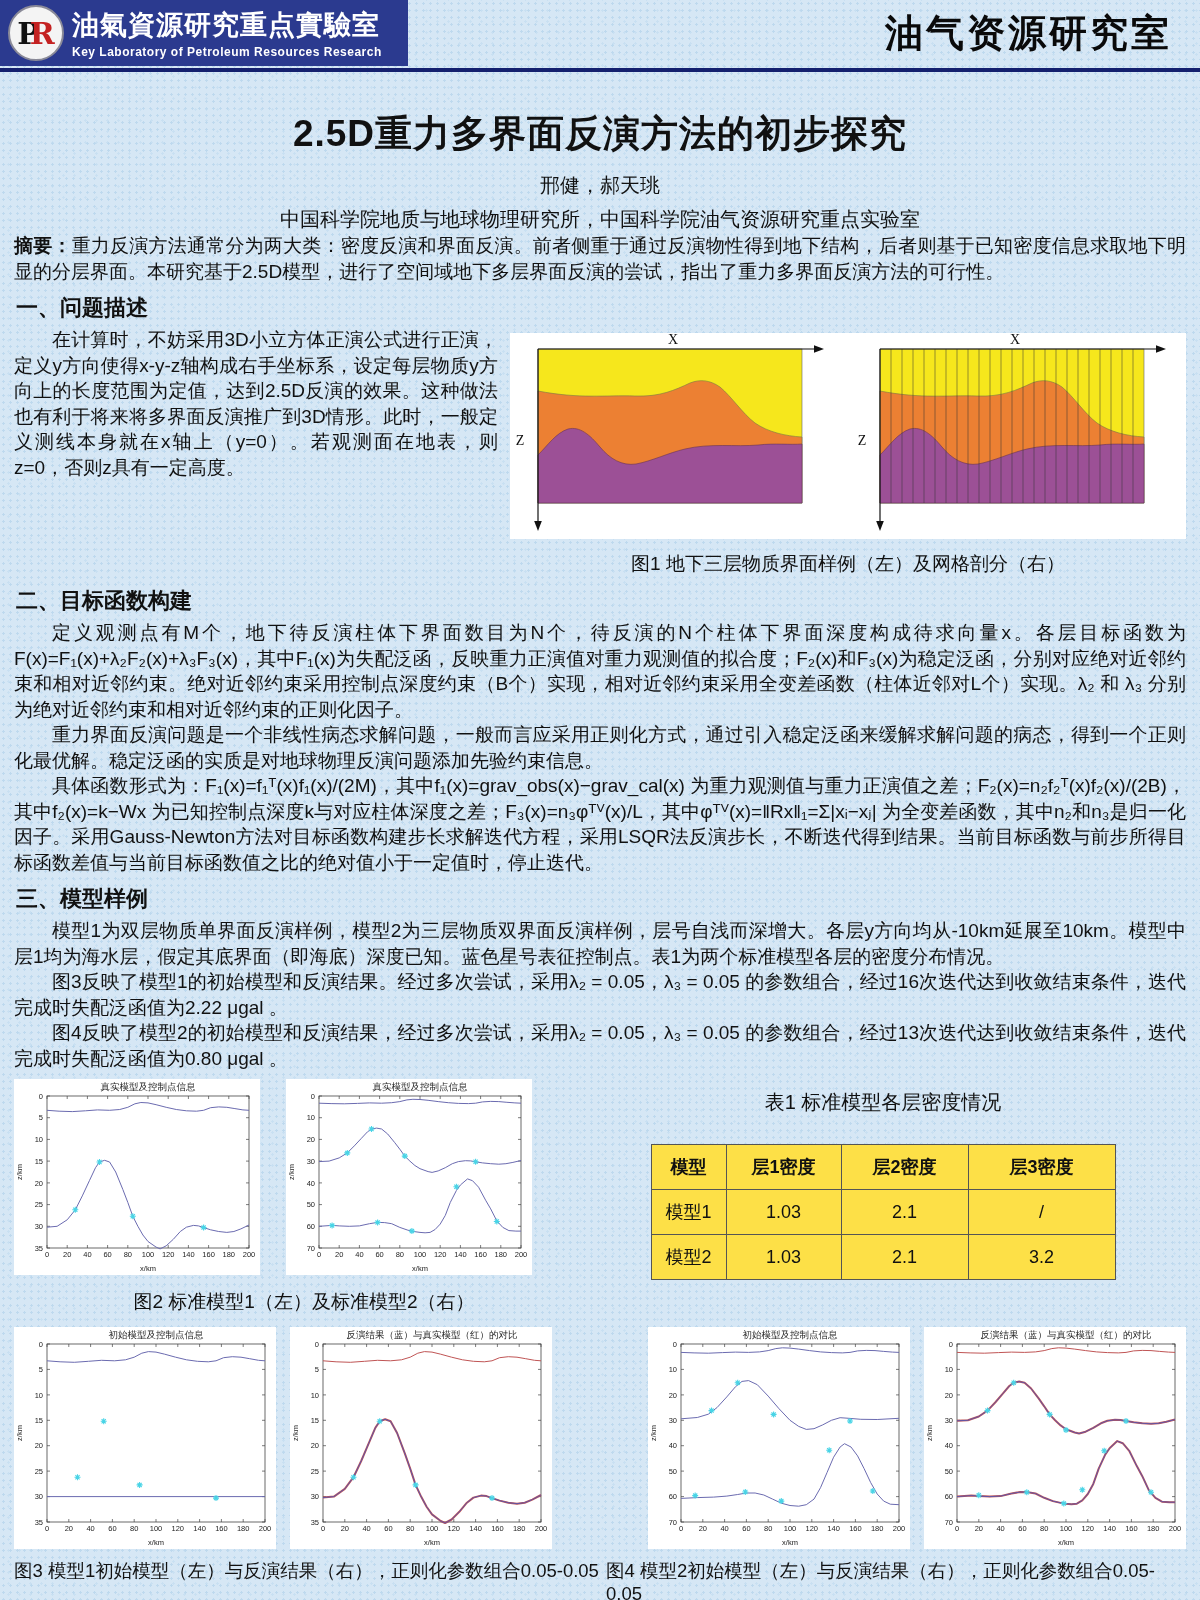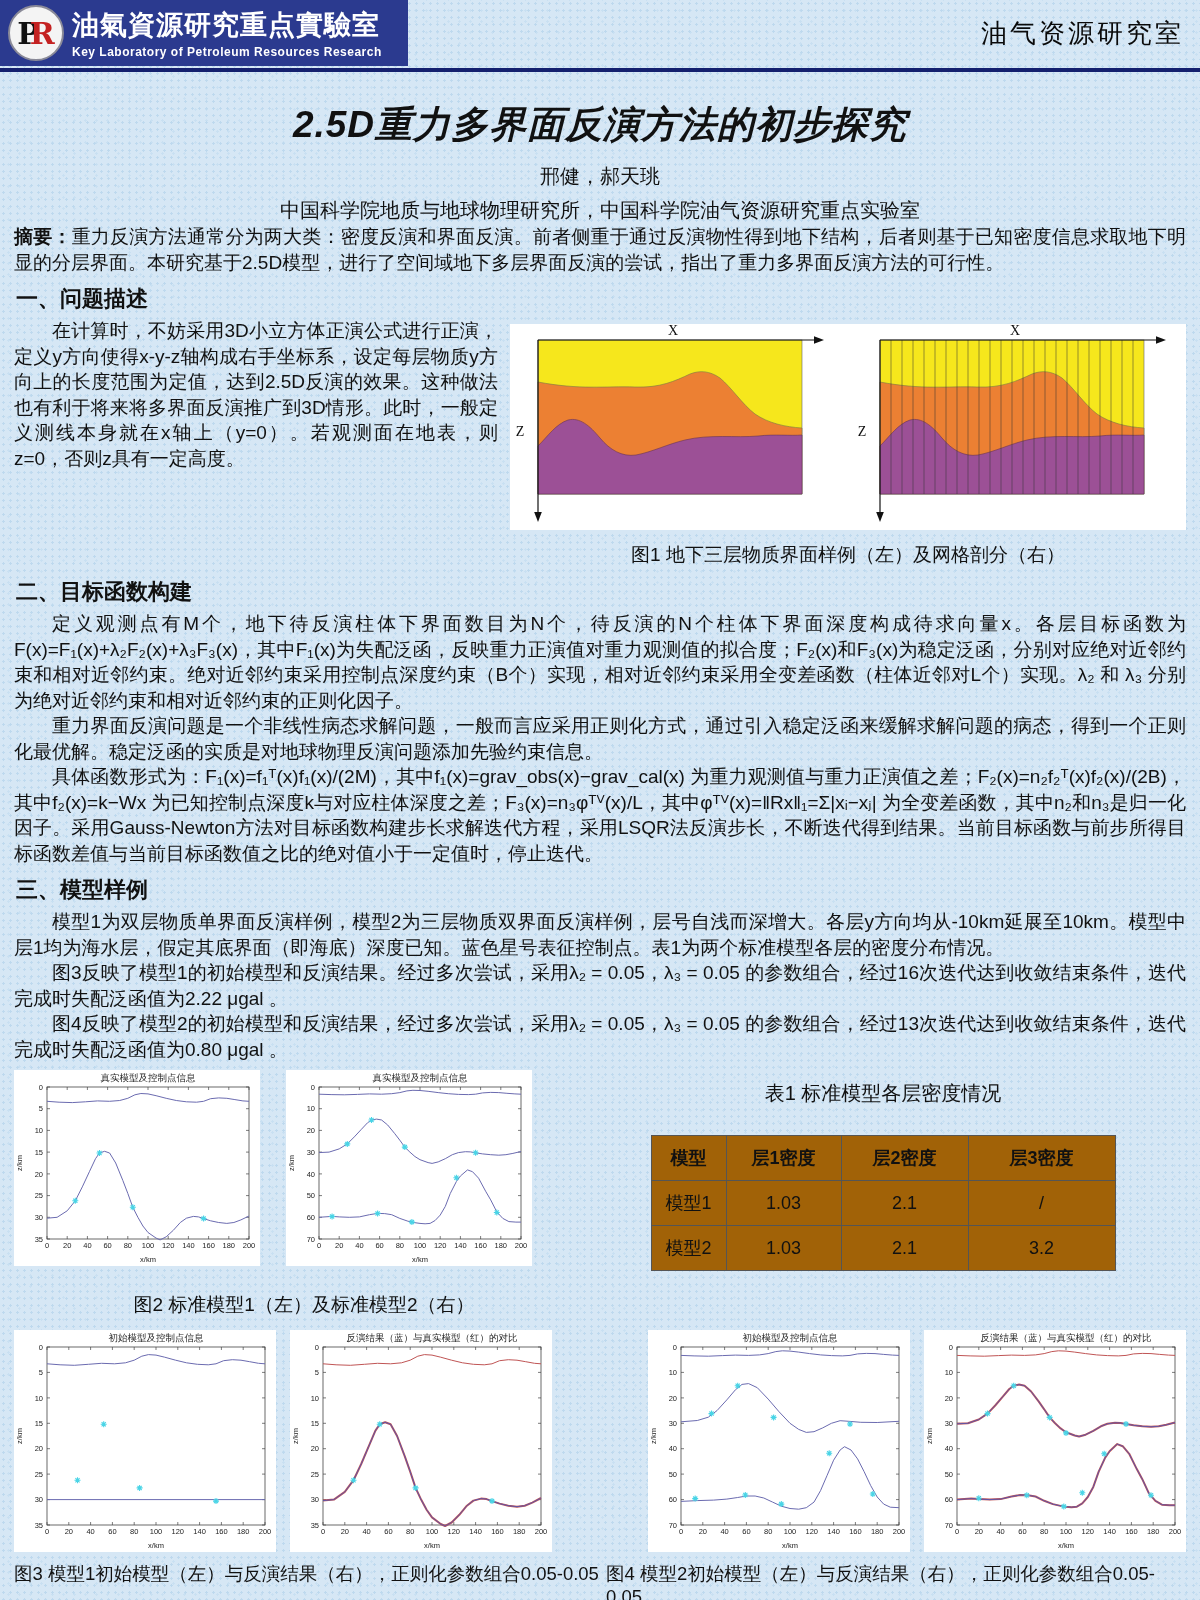--- a/index.html
+++ b/index.html
@@ -15,44 +15,44 @@
   .header{display:flex;height:66px;}
   .header-left{width:408px;background:#2b3a8f;display:flex;align-items:center;padding-left:8px;box-sizing:border-box;}
   .logo-circle{width:52px;height:52px;border-radius:50%;background:#f4f4f4;border:2px solid #8a8a98;
     display:flex;align-items:center;justify-content:center;font-weight:bold;font-size:30px;flex-shrink:0;
     font-family:"DejaVu Serif",serif;}
   .logo-p{color:#111;}
   .logo-r{color:#c42222;margin-left:-10px;}
   .logo-text{margin-left:8px;color:#fff;}
   .logo-zh{font-size:27px;font-weight:bold;font-family:"DejaVu Serif",serif;letter-spacing:1px;white-space:nowrap;}
   .logo-en{font-size:12px;font-weight:bold;letter-spacing:.5px;white-space:nowrap;margin-top:2px;text-align:center;}
-  .header-right{flex:1;display:flex;align-items:center;justify-content:flex-end;padding-right:16px;
-    font-size:26px;letter-spacing:3px;color:#0a0a0a;}
+  .header-right{flex:1;display:flex;align-items:center;justify-content:flex-end;padding-right:28px;
+    font-size:38px;letter-spacing:3px;color:#0a0a0a;font-weight:bold;}
   .rule{height:4px;background:#15206e;margin-top:2px;}
   
-  .title{text-align:center;font-size:37px;font-weight:bold;margin-top:28px;letter-spacing:1px;font-style:italic;}
+  .title{text-align:center;font-size:37px;font-weight:bold;margin-top:37px;letter-spacing:1px;}
   .authors{text-align:center;font-size:20px;margin-top:13px;}
   .affil{text-align:center;font-size:20px;margin-top:7px;}
   .content{padding:0 14px;}
   p.bt{font-size:19px;line-height:25.5px;text-align:justify;margin:0;}
   .indent{text-indent:2em;}
   .abstract{margin-top:12px;}
   .sec-head{font-size:22px;font-weight:bold;margin:9px 0 4px 2px;}
   
   .sec1-row{display:flex;gap:12px;}
   .sec1-left{width:505px;}
   .sec1-right{flex:1;display:flex;flex-direction:column;align-items:center;padding-top:6px;}
   .fig1-box{background:#fff;width:676px;height:206px;}
   .fig-cap{font-size:19px;margin-top:12px;text-align:center;}
   
   .fig2-row{display:flex;margin-top:8px;align-items:flex-start;}
   .figbox{background:#fff;margin-right:26px;}
   .table-block{flex:1;margin-left:22px;padding-top:10px;}
   .table-title{text-align:center;font-size:20px;margin-bottom:28px;}
-  table.density{border-collapse:collapse;margin:12px auto;background:#a16207;}
+  table.density{border-collapse:collapse;margin:0 auto;background:#fde047;}
   table.density th,table.density td{border:1px solid #555;text-align:center;font-size:18px;height:44px;padding:0 4px;}
   table.density th{font-weight:bold;}
   .c1{width:66px;} .c2{width:106px;} .c3{width:118px;} .c4{width:138px;}
   .fig2-cap{font-size:19px;margin-top:9px;margin-left:40px;width:500px;text-align:center;}
   
   .bottomrow{display:flex;justify-content:space-between;margin-top:12px;}
   .cgroup{display:flex;gap:14px;}
   .bottom-caps{display:flex;margin-top:9px;font-size:18.5px;}
   .cap3{width:592px;}
   .cap4{flex:1;}

